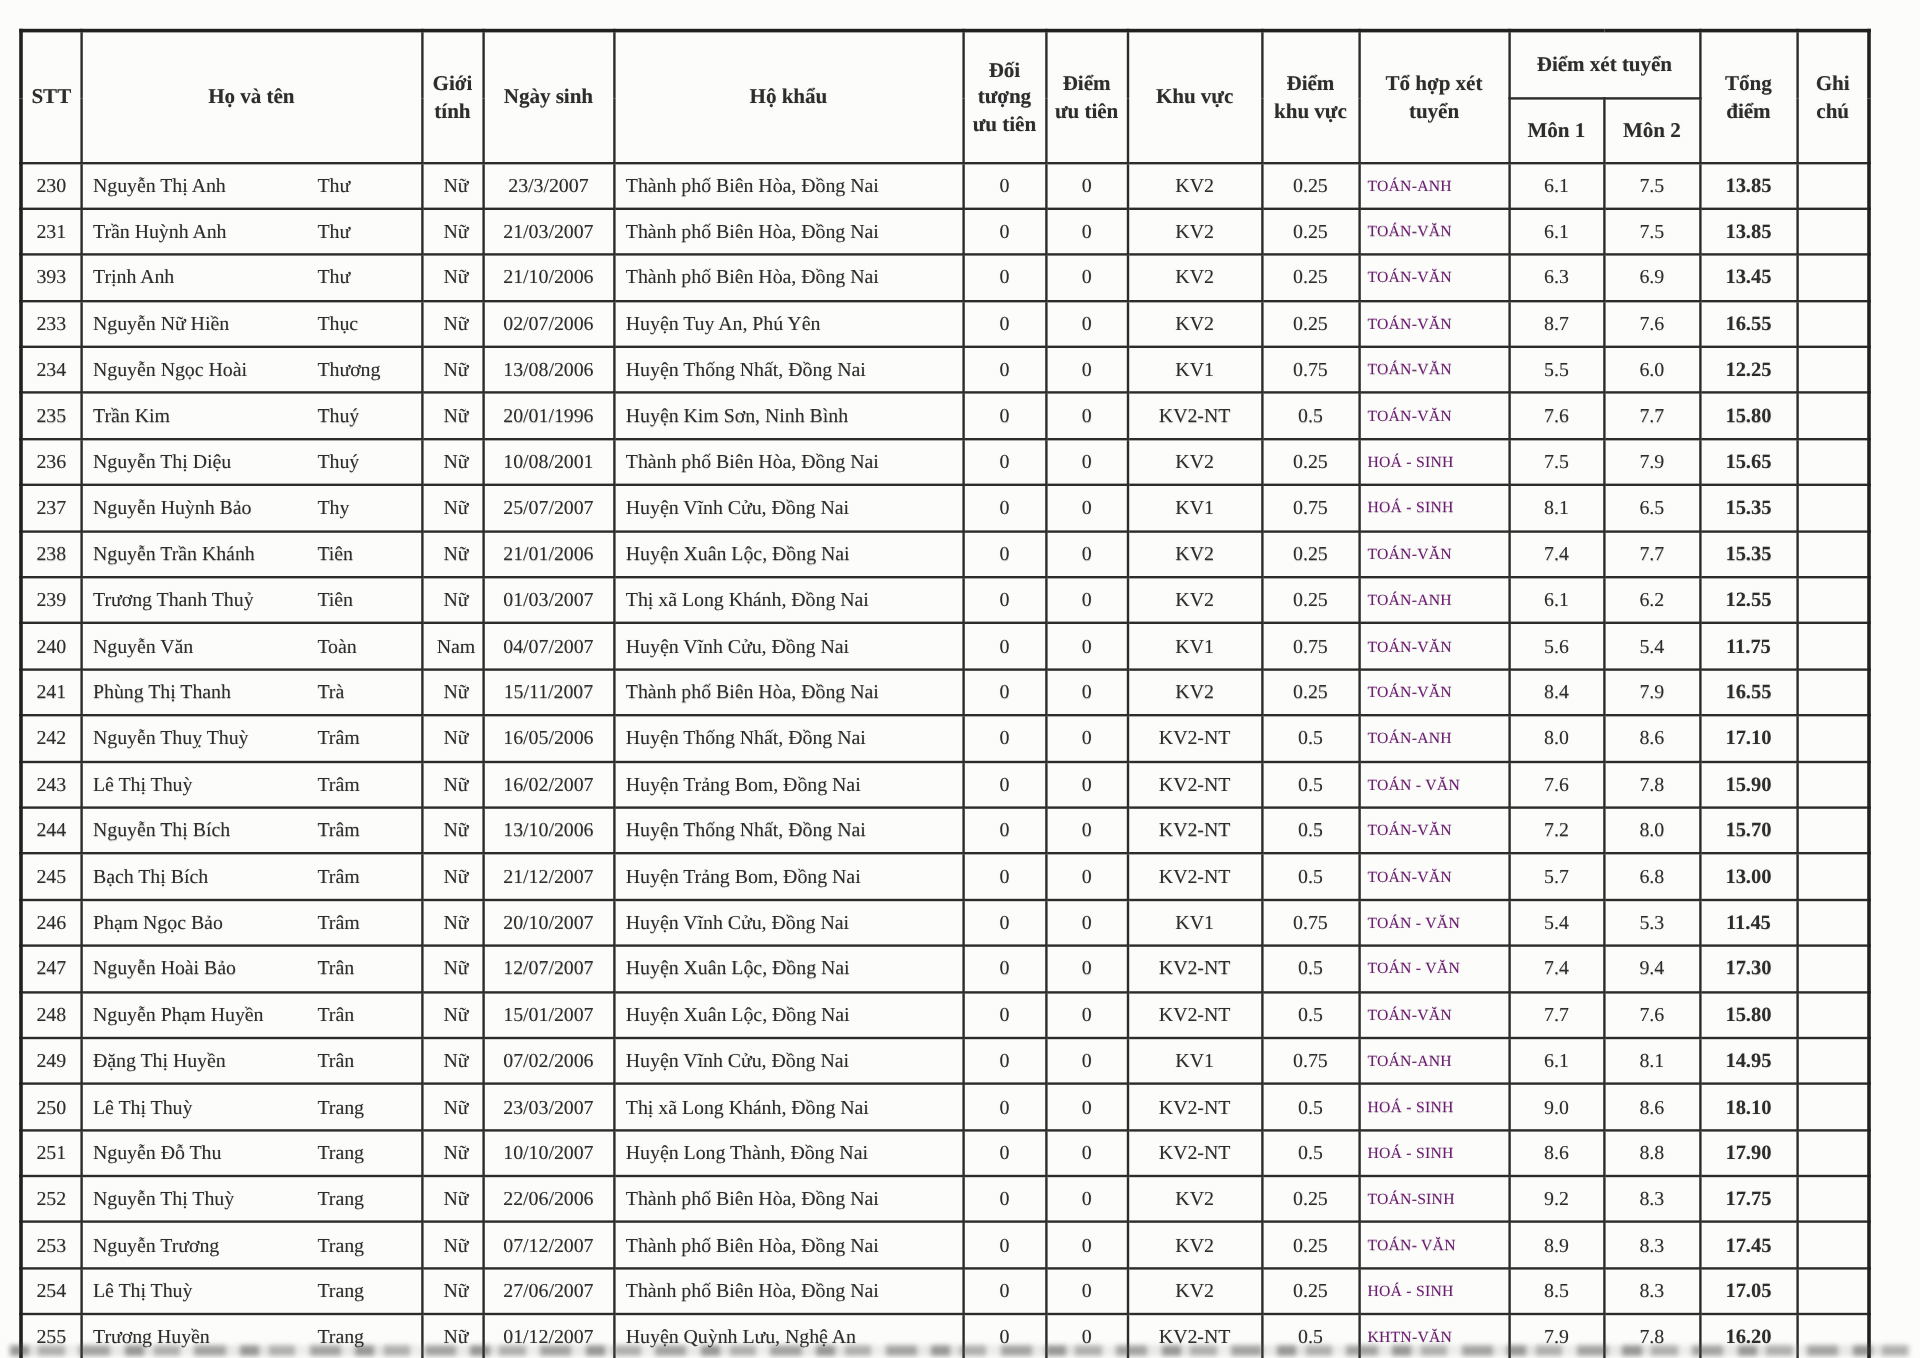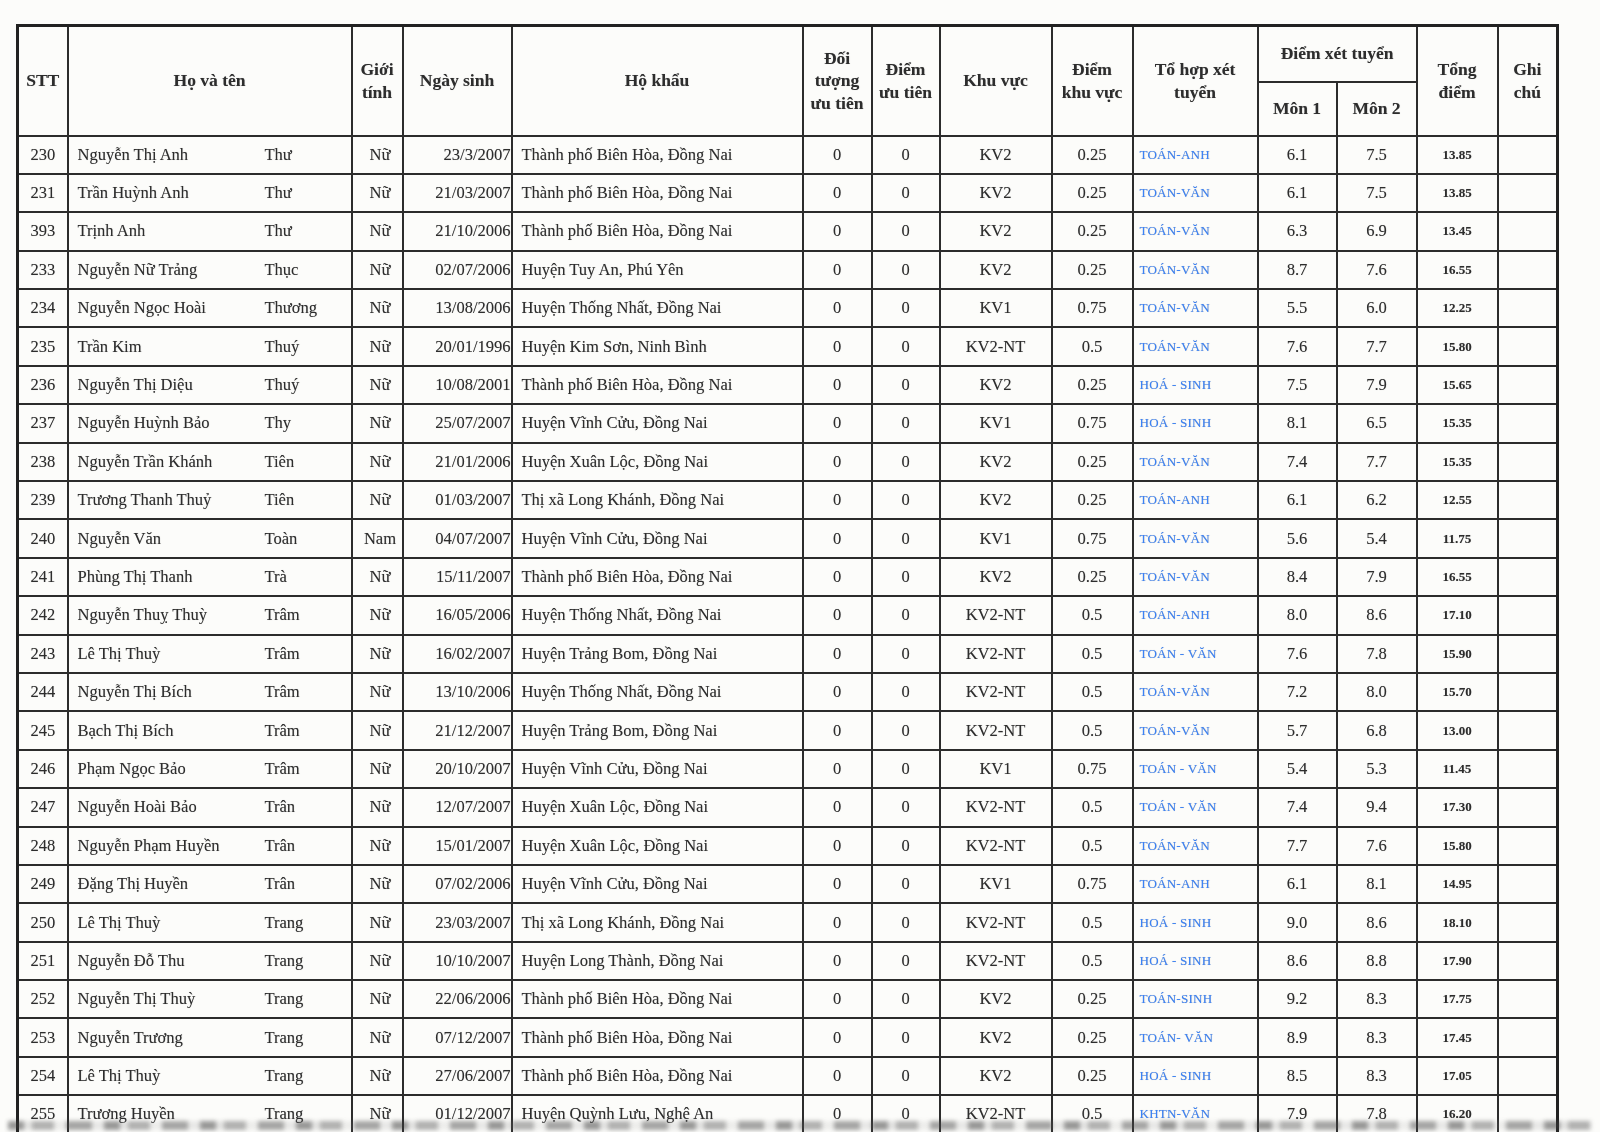--- a/index.html
+++ b/index.html
@@ -34,25 +34,25 @@
     line-height:1.3;
     padding:2px 3px;
   }
   tr.hdr-top{height:56px;}
   tr.hdr-sub{height:54px;}
   tbody td{height:36.4px;font-size:16.5px;vertical-align:middle;}
   .c-stt{text-align:center;}
   .c-name{position:relative;padding-left:9px;}
   .c-name .giv{position:absolute;left:196px;top:50%;transform:translateY(-50%);}
   .c-gender{padding-left:6px;text-align:center;}
-  .c-dob{text-align:right;}
+  .c-dob{text-align:center;}
   .c-addr{padding-left:9px;}
   .c-center{text-align:center;}
-  .c-combo{font-size:13px;padding-left:6px;letter-spacing:0.25px;color:#3b82f6;}
-  .c-total{text-align:center;font-weight:bold;font-size:13px;}
+  .c-combo{font-size:13px;padding-left:6px;letter-spacing:0.25px;color:#701a75;}
+  .c-total{text-align:center;font-weight:bold;font-size:17px;}
   
   #bottom-smudge{
     position:absolute;left:8px;top:1121px;width:1584px;height:9px;
     background:repeating-linear-gradient(90deg,
       rgba(60,60,60,0.65) 0 16px, rgba(130,130,130,0.25) 16px 24px,
       rgba(80,80,80,0.55) 24px 46px, rgba(150,150,150,0.18) 46px 58px,
       rgba(70,70,70,0.6) 58px 84px, rgba(140,140,140,0.22) 84px 96px);
     filter:blur(2.3px);
     opacity:0.8;
   }
@@ -157,21 +157,21 @@
       <td class="c-combo">TOÁN-VĂN</td>
       <td class="c-center">6.3</td>
       <td class="c-center">6.9</td>
       <td class="c-total">13.45</td>
       <td class="c-note"></td>
     </tr>
 
     <tr>
       <td class="c-stt">233</td>
       <td class="c-name">
-        <span class="fam">Nguyễn Nữ Trảng</span>
+        <span class="fam">Nguyễn Nữ Hiền</span>
         <span class="giv">Thục</span>
       </td>
       <td class="c-gender">Nữ</td>
       <td class="c-dob">02/07/2006</td>
       <td class="c-addr">Huyện Tuy An, Phú Yên</td>
       <td class="c-center">0</td>
       <td class="c-center">0</td>
       <td class="c-center">KV2</td>
       <td class="c-center">0.25</td>
       <td class="c-combo">TOÁN-VĂN</td>

